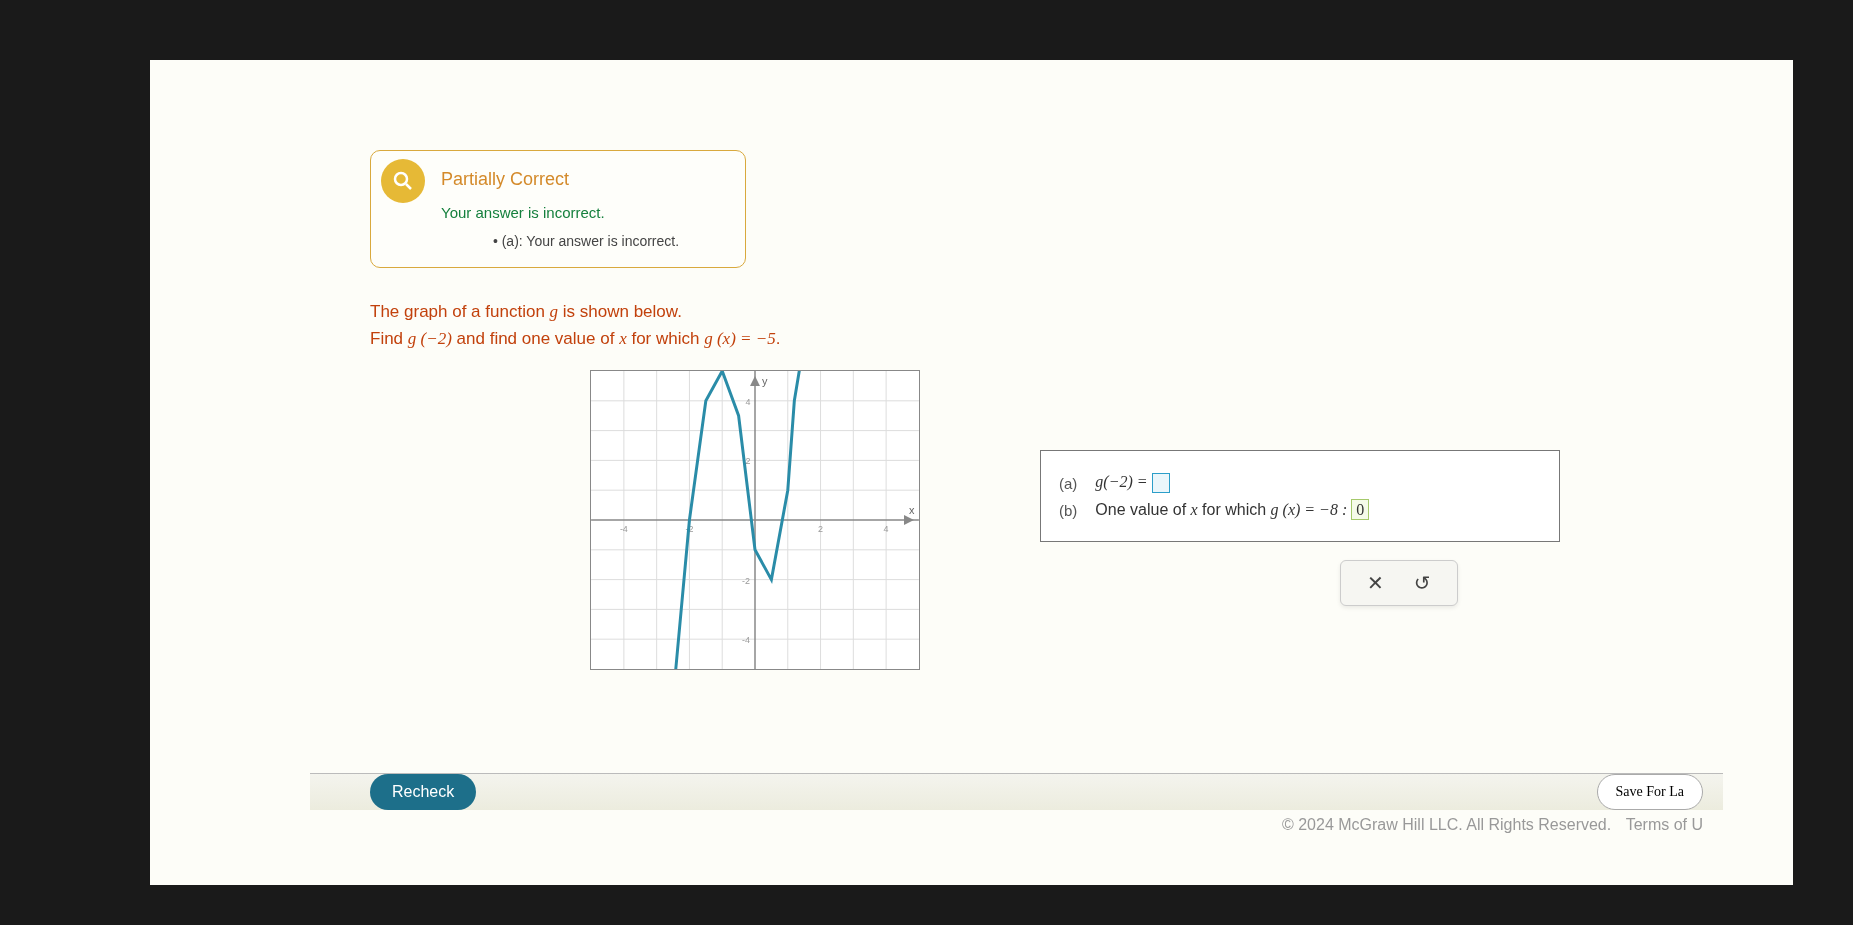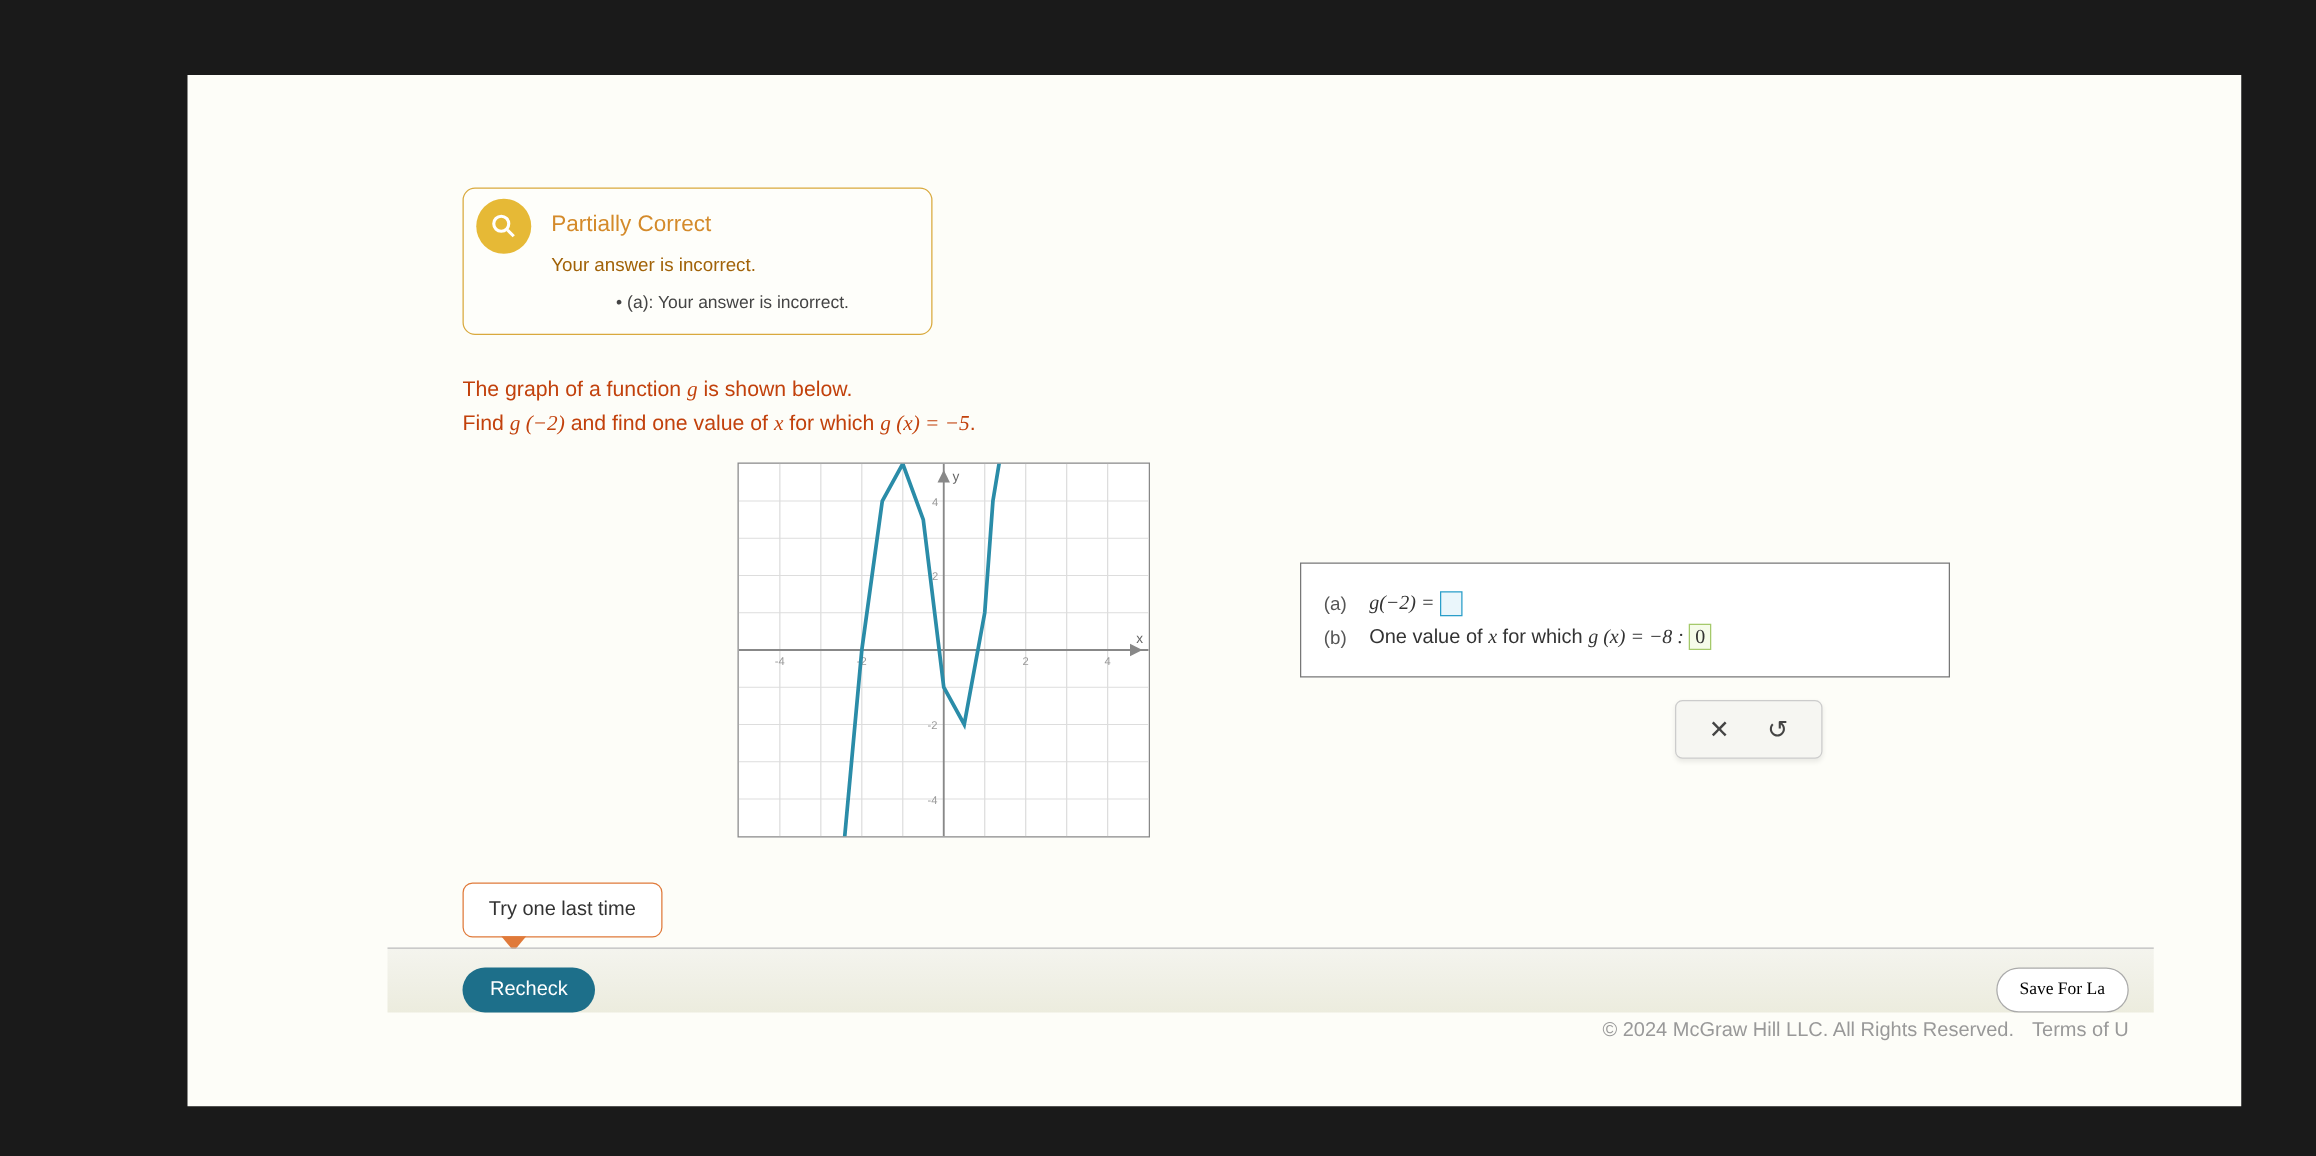--- a/index.html
+++ b/index.html
@@ -41,21 +41,21 @@
   background: #e6b936;
   border-radius: 50%;
   display: flex; align-items: center; justify-content: center;
 }
 .feedback-title {
   color: #d48a2a;
   font-size: 18px;
   margin-bottom: 14px;
 }
 .feedback-sub {
-  color: #a16207;
+  color: #15803d;
   font-size: 15px;
   margin-bottom: 12px;
 }
 .feedback-bullet {
   color: #444;
   font-size: 14px;
   margin-left: 22px;
   text-align: center;
 }
 .feedback-bullet::before { content: "• "; margin-left: -14px; }
@@ -141,25 +141,25 @@
   position: absolute;
   bottom: -12px; left: 30px;
   width: 0; height: 0;
   border-left: 10px solid transparent;
   border-right: 10px solid transparent;
   border-top: 12px solid #e07a3a;
 }
 .bottom-bar {
   position: absolute;
   left: 0; right: 0; bottom: 30px;
-  height: 52px;
+  height: 37px;
   border-top: 1px solid #bbb;
   background: linear-gradient(#f4f4ee, #ececde);
   display: flex;
-  align-items: flex-end;
+  align-items: flex-start;
   padding: 0 20px 0 60px;
 }
 .recheck-btn {
   background: #1d6f8a;
   color: #fff;
   border: none;
   border-radius: 18px;
   padding: 9px 22px;
   font-size: 16px;
   cursor: pointer;
@@ -267,21 +267,20 @@
           <button class="icon-btn">
             <span>✕</span>
           </button>
           <button class="icon-btn">
             <span>↺</span>
           </button>
         </div>
       </div>
     </div>
 
-    <div class="try-last">Try one last time</div>
 
     <div class="bottom-bar">
       <button class="recheck-btn">Recheck</button>
       <button class="save-later">Save For La</button>
     </div>
     <div class="copyright">
       <span>© 2024 McGraw Hill LLC. All Rights Reserved.</span>
       <span class="terms">Terms of U</span>
     </div>
 

